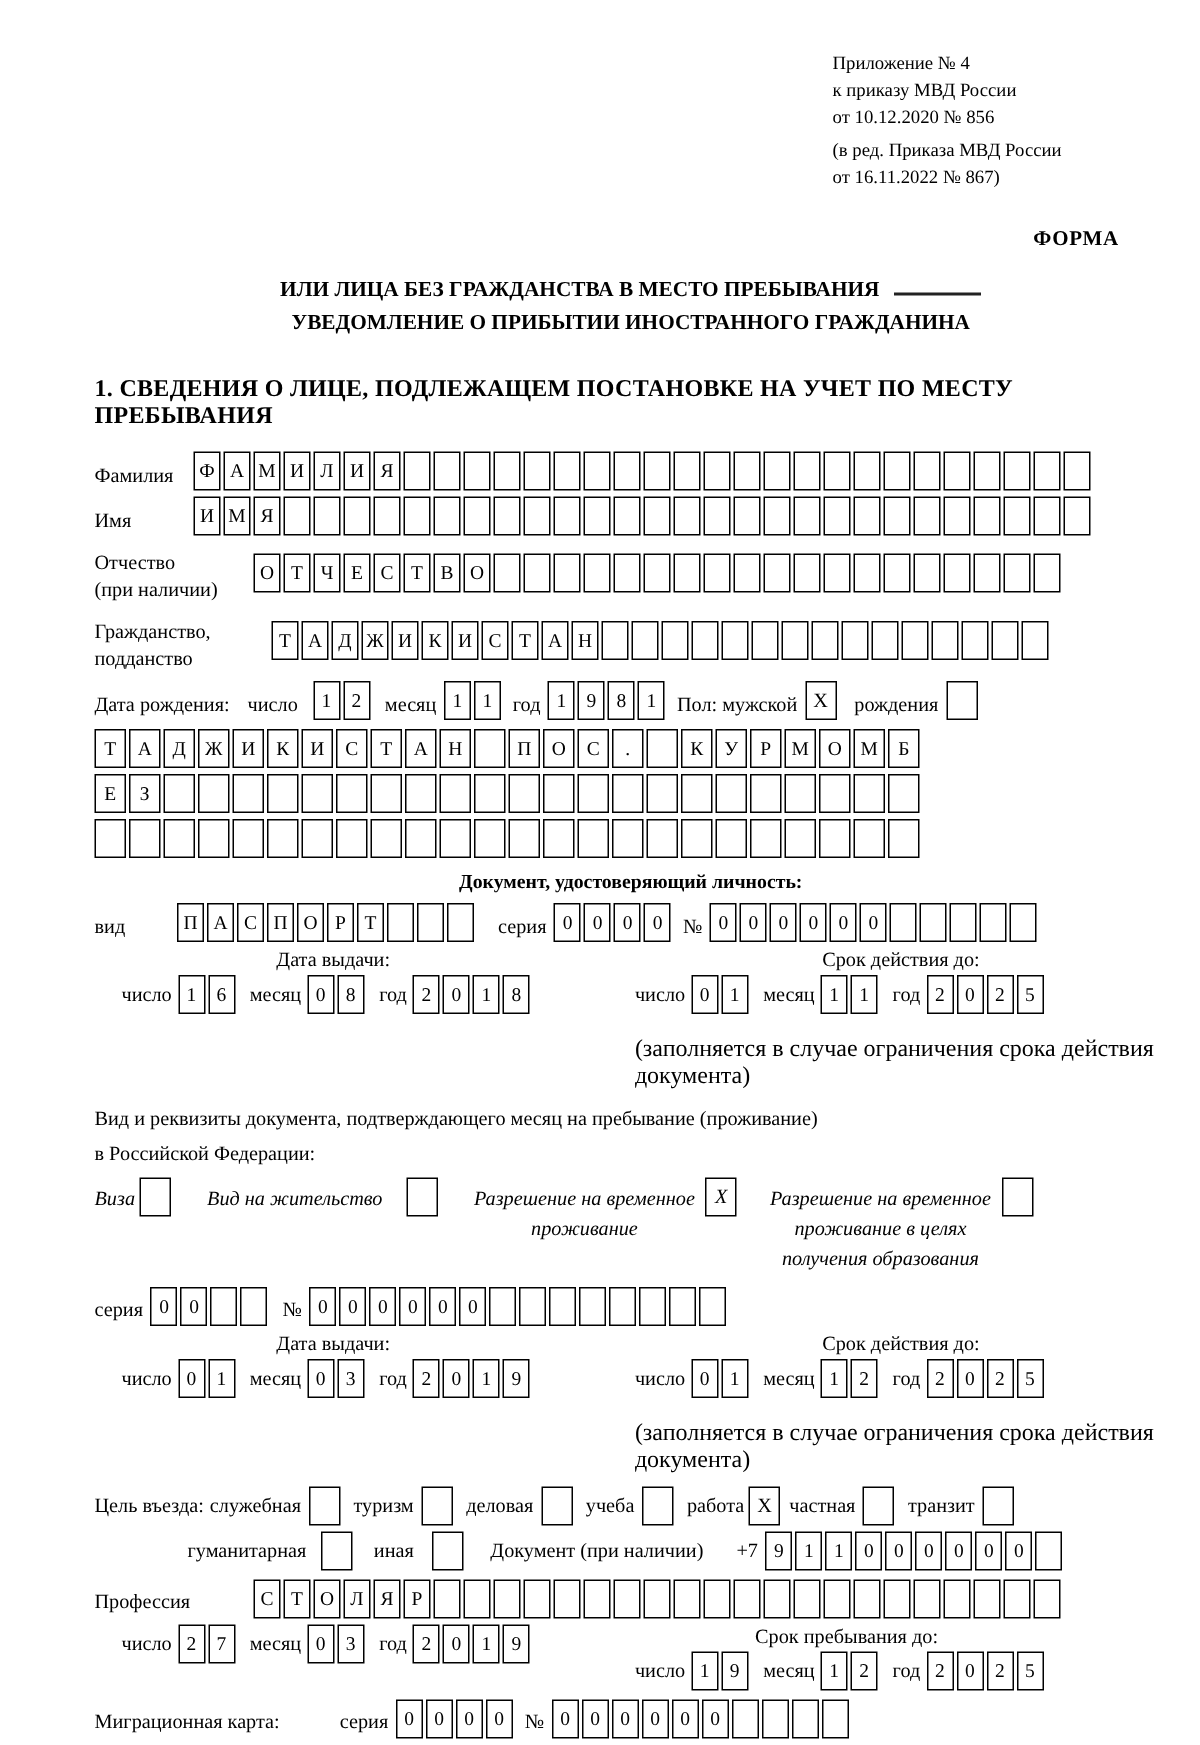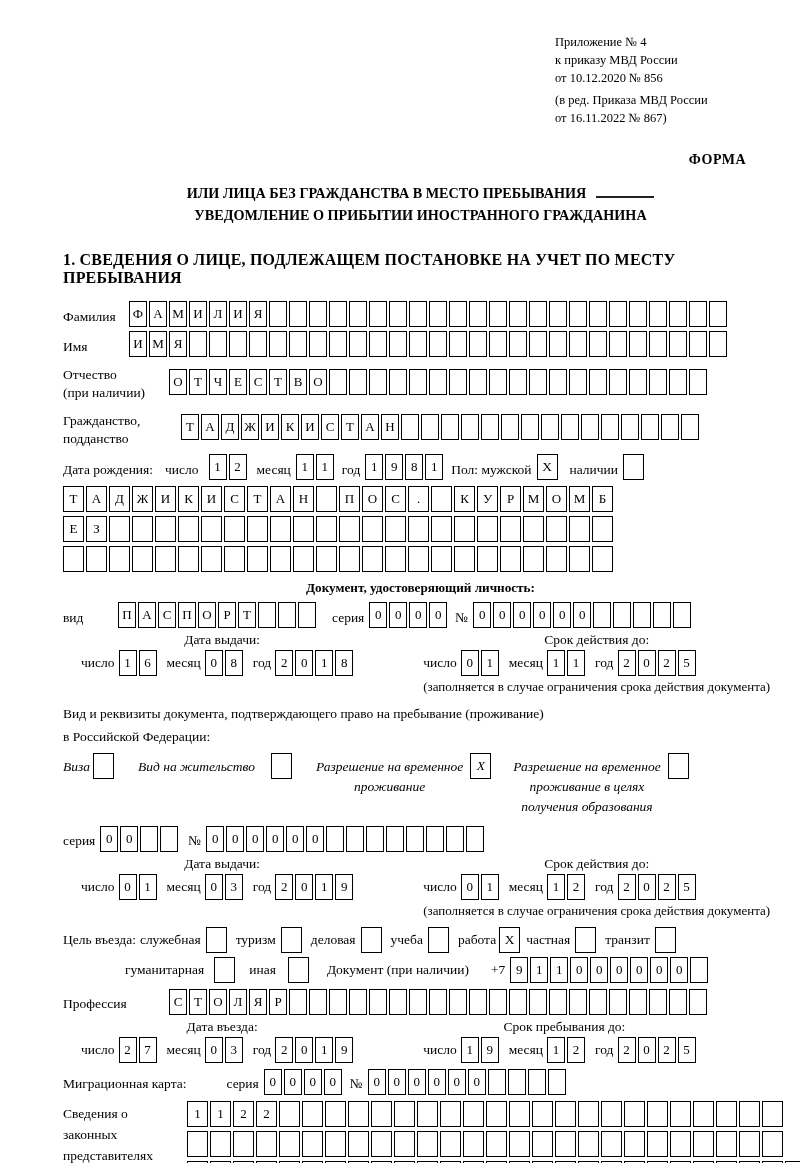--- a/index.html
+++ b/index.html
@@ -32,21 +32,21 @@
   .inline-lbl{padding-top:5px;margin-right:5px;}
   .stack{display:flex;flex-direction:column;}
   .stack .cells{margin-bottom:4px;}
   .center-bold{text-align:center;font-weight:700;margin:4px 0 6px 0;font-size:13.2px;}
   .dates{display:flex;margin:4px 0 2px 0;}
   .dcol{display:flex;flex-direction:column;}
   .dtitle{text-align:center;margin-bottom:2px;}
   .dline{display:flex;align-items:flex-start;}
   .dline .inline-lbl{margin-right:4px;}
   .dline .cells{margin-right:8px;}
-  .note{font-size:13px;margin-top:3px;}
+  .note{font-size:16px;margin-top:15px;}
   .intro{margin:8px 0 2px 0;line-height:1.7;}
   .opts{display:flex;align-items:flex-start;margin:4px 0 6px 0;font-style:italic;}
   .opt{display:flex;align-items:flex-start;margin-right:14px;}
   .opt .txt{text-align:center;line-height:1.5;padding-top:4px;}
   .opt .cbox{margin-left:7px;}
   .p-opt{display:inline-flex;align-items:center;margin-right:9px;}
   .p-opt .cbox{margin-left:5px;}
   .reps{display:flex;margin-top:4px;}
   .reps .flabel{line-height:1.55;}
 </style>
@@ -232,21 +232,21 @@
         </span>
       <span class="inline-lbl">год</span>
       <span class="cells" style="margin-right:6px;">
           <span class="cell">1</span>
           <span class="cell">9</span>
           <span class="cell">8</span>
           <span class="cell">1</span>
         </span>
       <span class="inline-lbl">Пол: мужской</span>
       <span class="cbox">X</span>
-      <span class="inline-lbl" style="margin-left:12px;">наличии</span>
+      <span class="inline-lbl" style="margin-left:12px;">рождения</span>
       <span class="cbox"></span>
     </div>
 
     <div class="frow" style="margin-top:6px;">
       <div class="stack">
         <div class="cells wide">
             <span class="cell">Т</span>
             <span class="cell">А</span>
             <span class="cell">Д</span>
             <span class="cell">Ж</span>
@@ -407,21 +407,21 @@
               <span class="cell">0</span>
               <span class="cell">2</span>
               <span class="cell">5</span>
             </span>
         </div>
         <div class="note">(заполняется в случае ограничения срока действия документа)</div>
       </div>
     </div>
 
     <div class="intro">
-      <div>Вид и реквизиты документа, подтверждающего право на пребывание (проживание)</div>
+      <div>Вид и реквизиты документа, подтверждающего месяц на пребывание (проживание)</div>
       <div>в Российской Федерации:</div>
     </div>
 
     <div class="opts">
       <div class="opt">
         <div class="txt">Виза</div>
         <span class="cbox" style="margin-left:3px;"></span>
       </div>
       <div class="opt" style="margin-left:10px;">
         <div class="txt">Вид на жительство</div>
@@ -604,21 +604,20 @@
           <span class="cell"></span>
           <span class="cell"></span>
           <span class="cell"></span>
           <span class="cell"></span>
           <span class="cell"></span>
         </div>
     </div>
 
     <div class="dates">
       <div class="dcol" style="margin-left:18px;">
-        <div class="dtitle">Дата въезда:</div>
         <div class="dline">
           <span class="inline-lbl">число</span>
           <span class="cells">
               <span class="cell">2</span>
               <span class="cell">7</span>
             </span>
           <span class="inline-lbl">месяц</span>
           <span class="cells">
               <span class="cell">0</span>
               <span class="cell">3</span>

